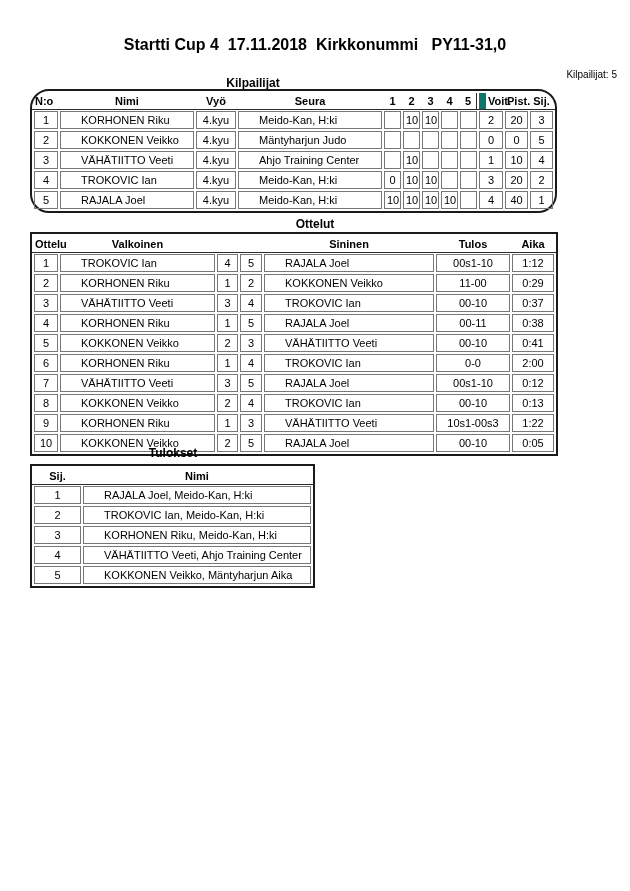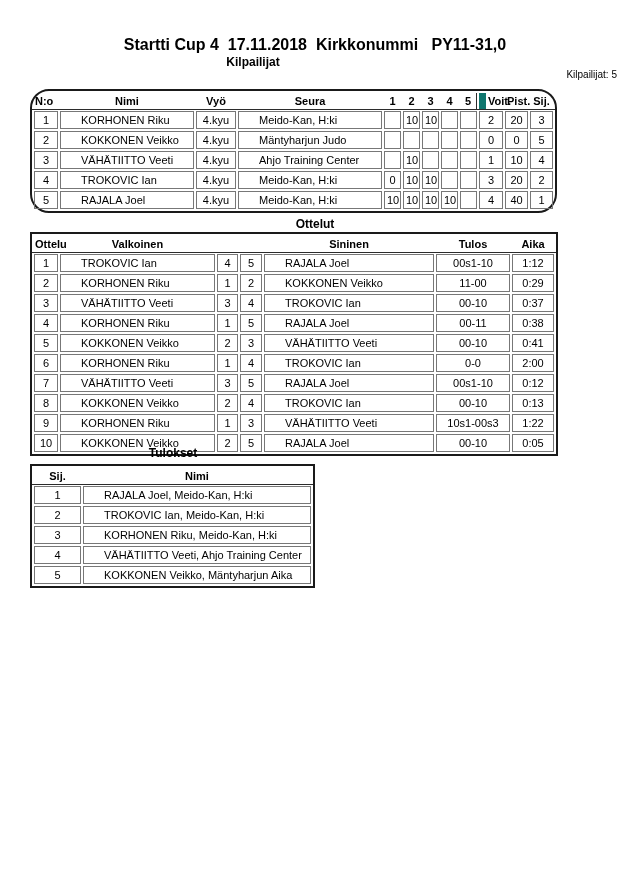--- a/index.html
+++ b/index.html
@@ -2,21 +2,21 @@
 <html><head>
 <meta charset="utf-8">
 <style>
   html,body{margin:0;padding:0;background:#fff;}
   .page{position:relative;width:630px;height:891px;background:#ffffff;
         font-family:"Liberation Sans","DejaVu Sans",sans-serif;color:#000;overflow:hidden;}
   .main-title{position:absolute;top:36px;left:0;width:630px;text-align:center;
         font-size:16px;font-weight:bold;white-space:pre;letter-spacing:0px;}
   .count-note{position:absolute;top:69px;right:13px;font-size:10px;}
   .sec-label{position:absolute;transform:translateX(-50%);font-weight:bold;font-size:12px;white-space:nowrap;}
-  #lbl-kilpailijat{top:55px;left:253px;}
+  #lbl-kilpailijat{top:76px;left:253px;}
   #lbl-ottelut{top:217px;left:267px;margin-left:48px;}
   #lbl-tulokset{top:446px;left:173px;}
   table{position:absolute;border-collapse:separate;border-spacing:2px;background:#fff;
         border:2px solid #1a1a1a;table-layout:fixed;}
   #t1{top:89px;left:30px;width:527px;border-radius:19px;}
   #t2{top:232px;left:30px;width:528px;}
   #t3{top:464px;left:30px;width:285px;}
   td,th{box-sizing:border-box;height:16px;font-size:11px;line-height:16px;padding:0 2px;
         white-space:nowrap;}
   tbody td{border:1px solid #777;text-align:center;overflow:hidden;}

